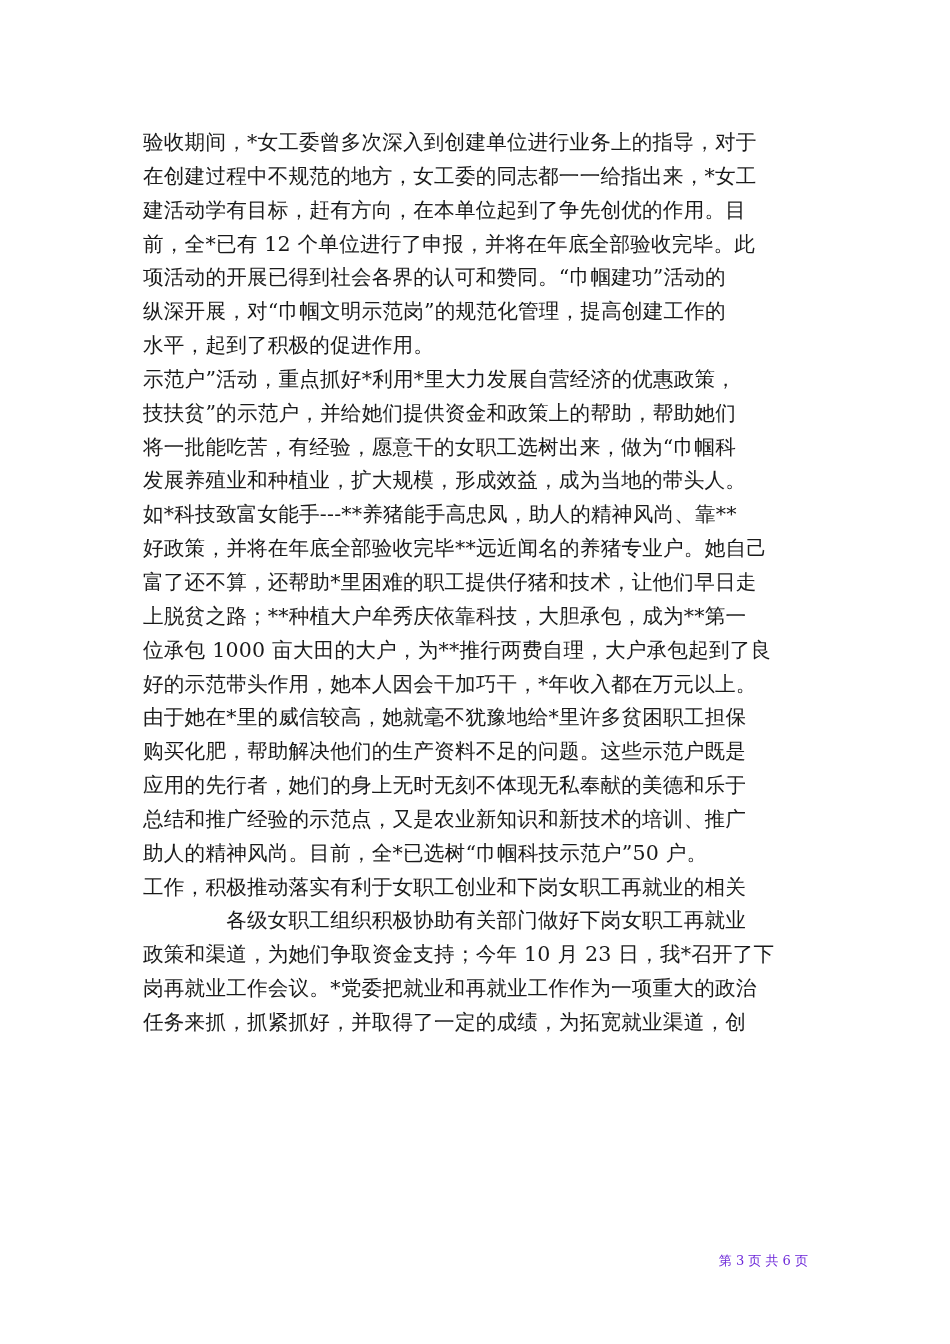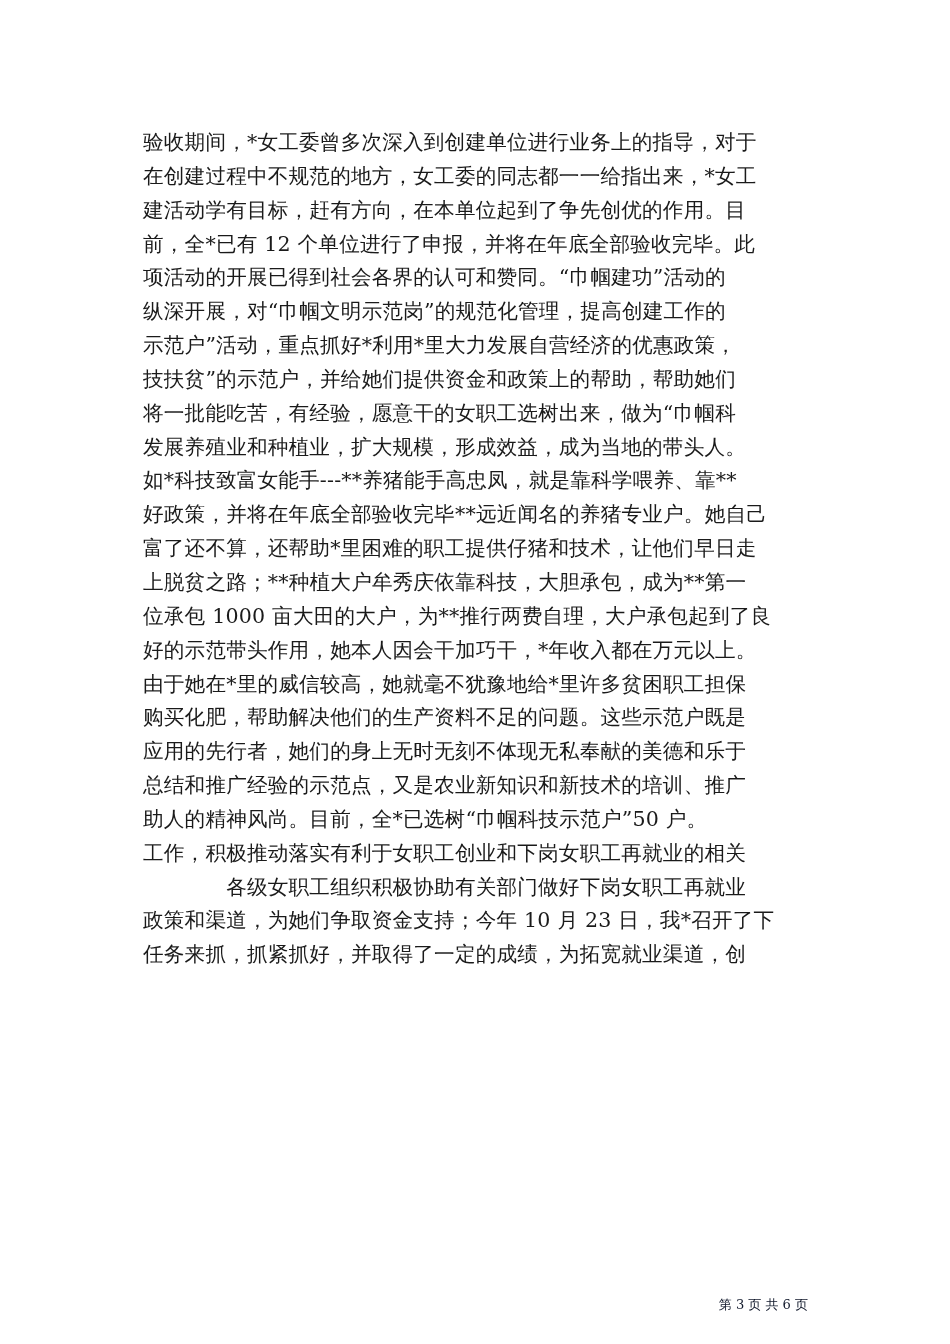--- a/index.html
+++ b/index.html
@@ -11,50 +11,52 @@
     .body-text {
       position: absolute; left: 143px; top: 126px; width: 666px;
       font-family: "DejaVu Serif", "Liberation Serif", serif;
       font-size: 20.6px;
       line-height: 33.85px;
       color: #1a1a1a;
       letter-spacing: 0.2px;
     }
     .line { white-space: nowrap; height: 33.85px; display: block; }
     .footer {
-      position: absolute; right: 142px; top: 1296px;
+      position: absolute; right: 142px; top: 1252px;
       font-family: "DejaVu Serif", "Liberation Serif", serif;
-      font-size: 13px; color: #0f172a;
+      font-size: 13px; color: #6d28d9;
     }
   </style>
 </head>
 <body>
 
 <div class="page">
   <div class="body-text">
     <span class="line">验收期间，*女工委曾多次深入到创建单位进行业务上的指导，对于</span>
     <span class="line">在创建过程中不规范的地方，女工委的同志都一一给指出来，*女工</span>
     <span class="line">建活动学有目标，赶有方向，在本单位起到了争先创优的作用。目</span>
     <span class="line">前，全*已有 12 个单位进行了申报，并将在年底全部验收完毕。此</span>
     <span class="line">项活动的开展已得到社会各界的认可和赞同。“巾帼建功”活动的</span>
     <span class="line">纵深开展，对“巾帼文明示范岗”的规范化管理，提高创建工作的</span>
+    <span class="line">水平，起到了积极的促进作用。</span>
     <span class="line">示范户”活动，重点抓好*利用*里大力发展自营经济的优惠政策，</span>
     <span class="line">技扶贫”的示范户，并给她们提供资金和政策上的帮助，帮助她们</span>
     <span class="line">将一批能吃苦，有经验，愿意干的女职工选树出来，做为“巾帼科</span>
     <span class="line">发展养殖业和种植业，扩大规模，形成效益，成为当地的带头人。</span>
-    <span class="line">如*科技致富女能手---**养猪能手高忠凤，就是靠科学喂养、靠**</span>
+    <span class="line">如*科技致富女能手---**养猪能手高忠凤，助人的精神风尚、靠**</span>
     <span class="line">好政策，并将在年底全部验收完毕**远近闻名的养猪专业户。她自己</span>
     <span class="line">富了还不算，还帮助*里困难的职工提供仔猪和技术，让他们早日走</span>
     <span class="line">上脱贫之路；**种植大户牟秀庆依靠科技，大胆承包，成为**第一</span>
     <span class="line">位承包 1000 亩大田的大户，为**推行两费自理，大户承包起到了良</span>
     <span class="line">好的示范带头作用，她本人因会干加巧干，*年收入都在万元以上。</span>
     <span class="line">由于她在*里的威信较高，她就毫不犹豫地给*里许多贫困职工担保</span>
     <span class="line">购买化肥，帮助解决他们的生产资料不足的问题。这些示范户既是</span>
     <span class="line">应用的先行者，她们的身上无时无刻不体现无私奉献的美德和乐于</span>
     <span class="line">总结和推广经验的示范点，又是农业新知识和新技术的培训、推广</span>
     <span class="line">助人的精神风尚。目前，全*已选树“巾帼科技示范户”50 户。</span>
     <span class="line">工作，积极推动落实有利于女职工创业和下岗女职工再就业的相关</span>
     <span class="line">　　　　各级女职工组织积极协助有关部门做好下岗女职工再就业</span>
     <span class="line">政策和渠道，为她们争取资金支持；今年 10 月 23 日，我*召开了下</span>
+    <span class="line">岗再就业工作会议。*党委把就业和再就业工作作为一项重大的政治</span>
     <span class="line">任务来抓，抓紧抓好，并取得了一定的成绩，为拓宽就业渠道，创</span>
   </div>
   <div class="footer">第 3 页 共 6 页</div>
 </div>
 
 </body></html>

